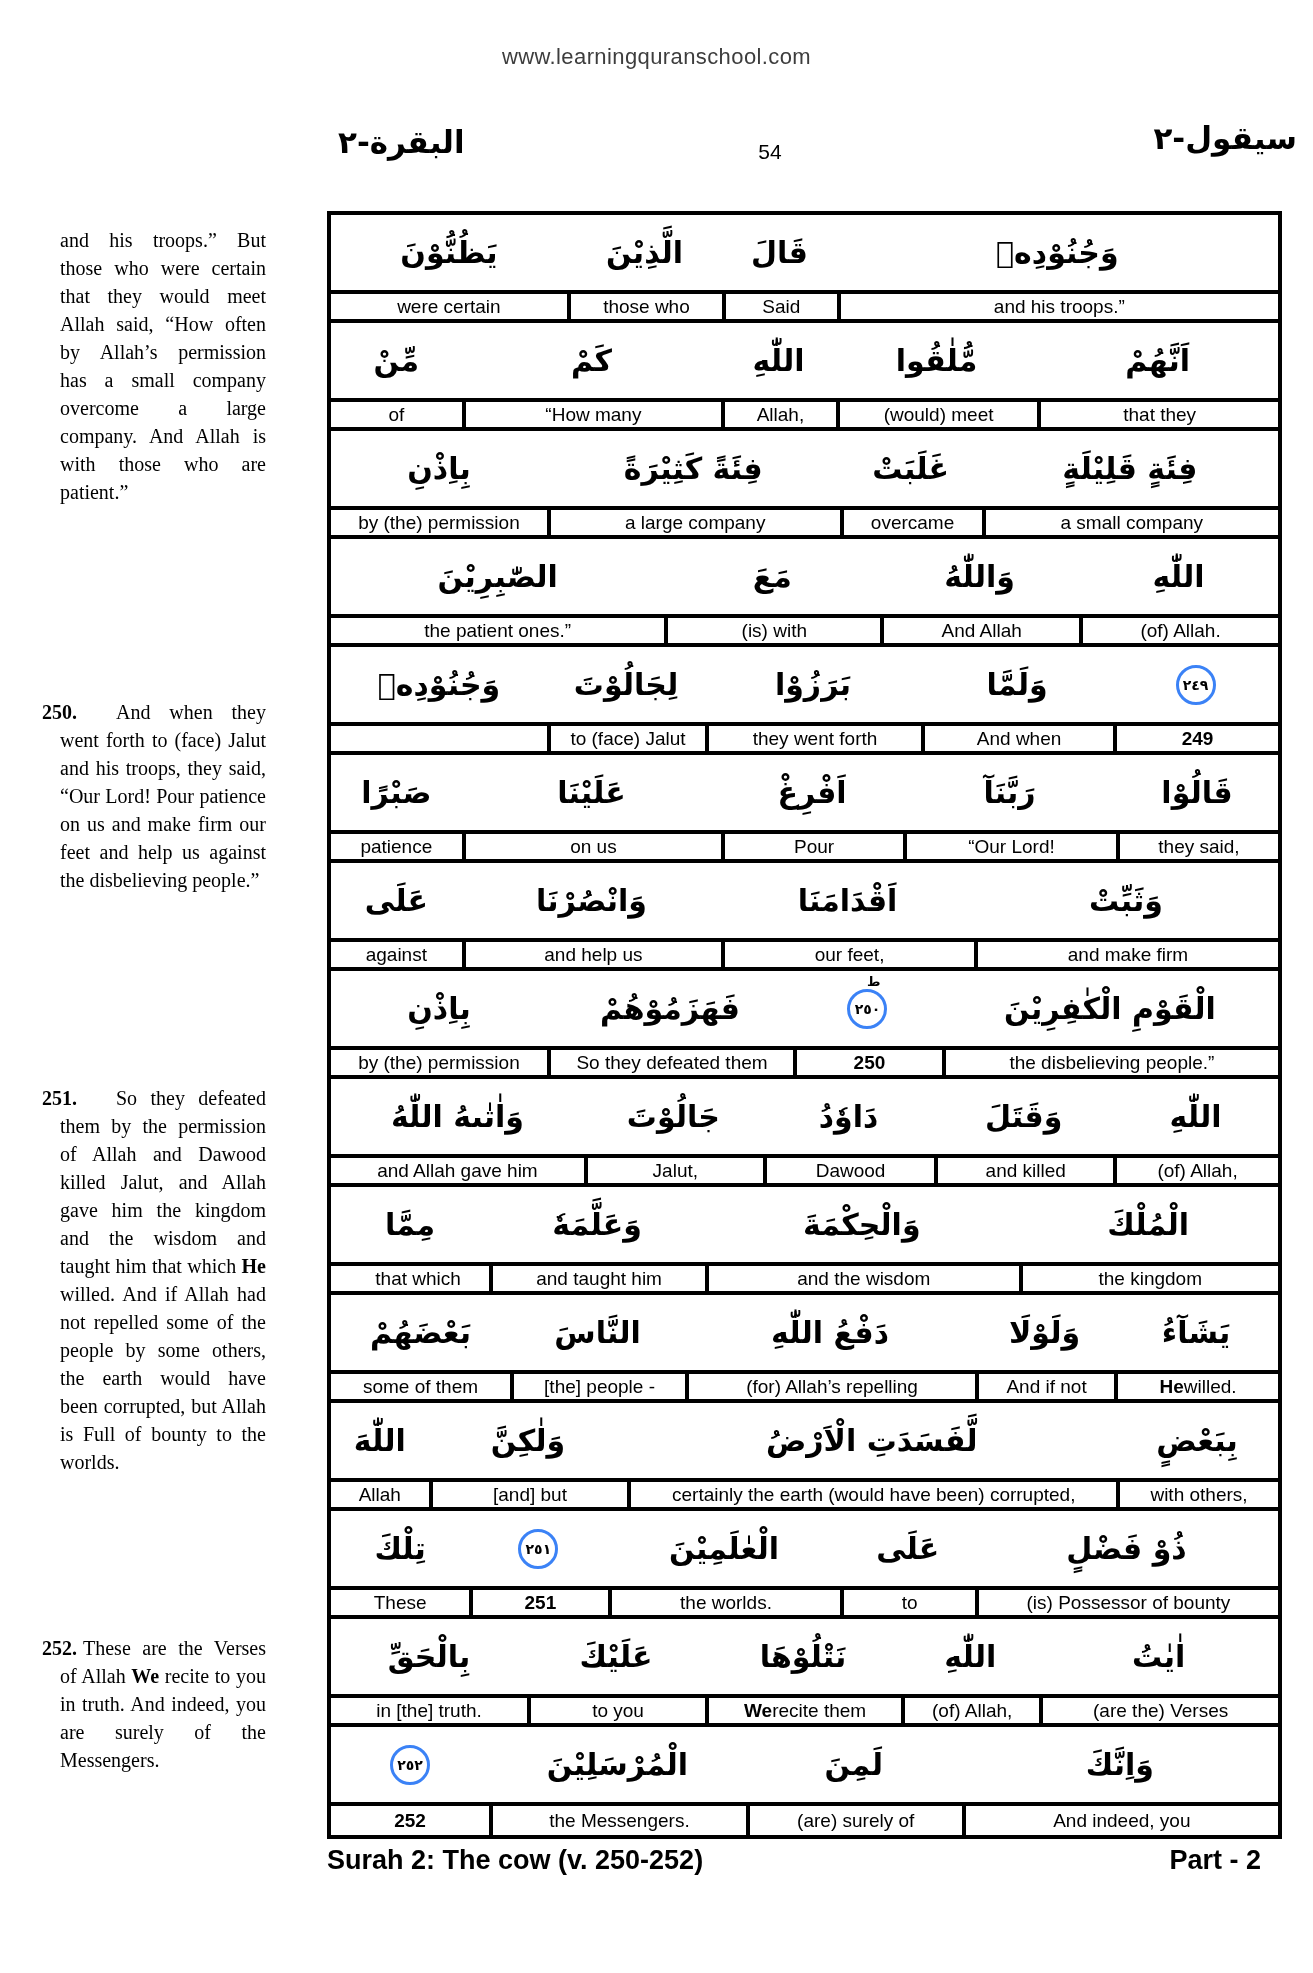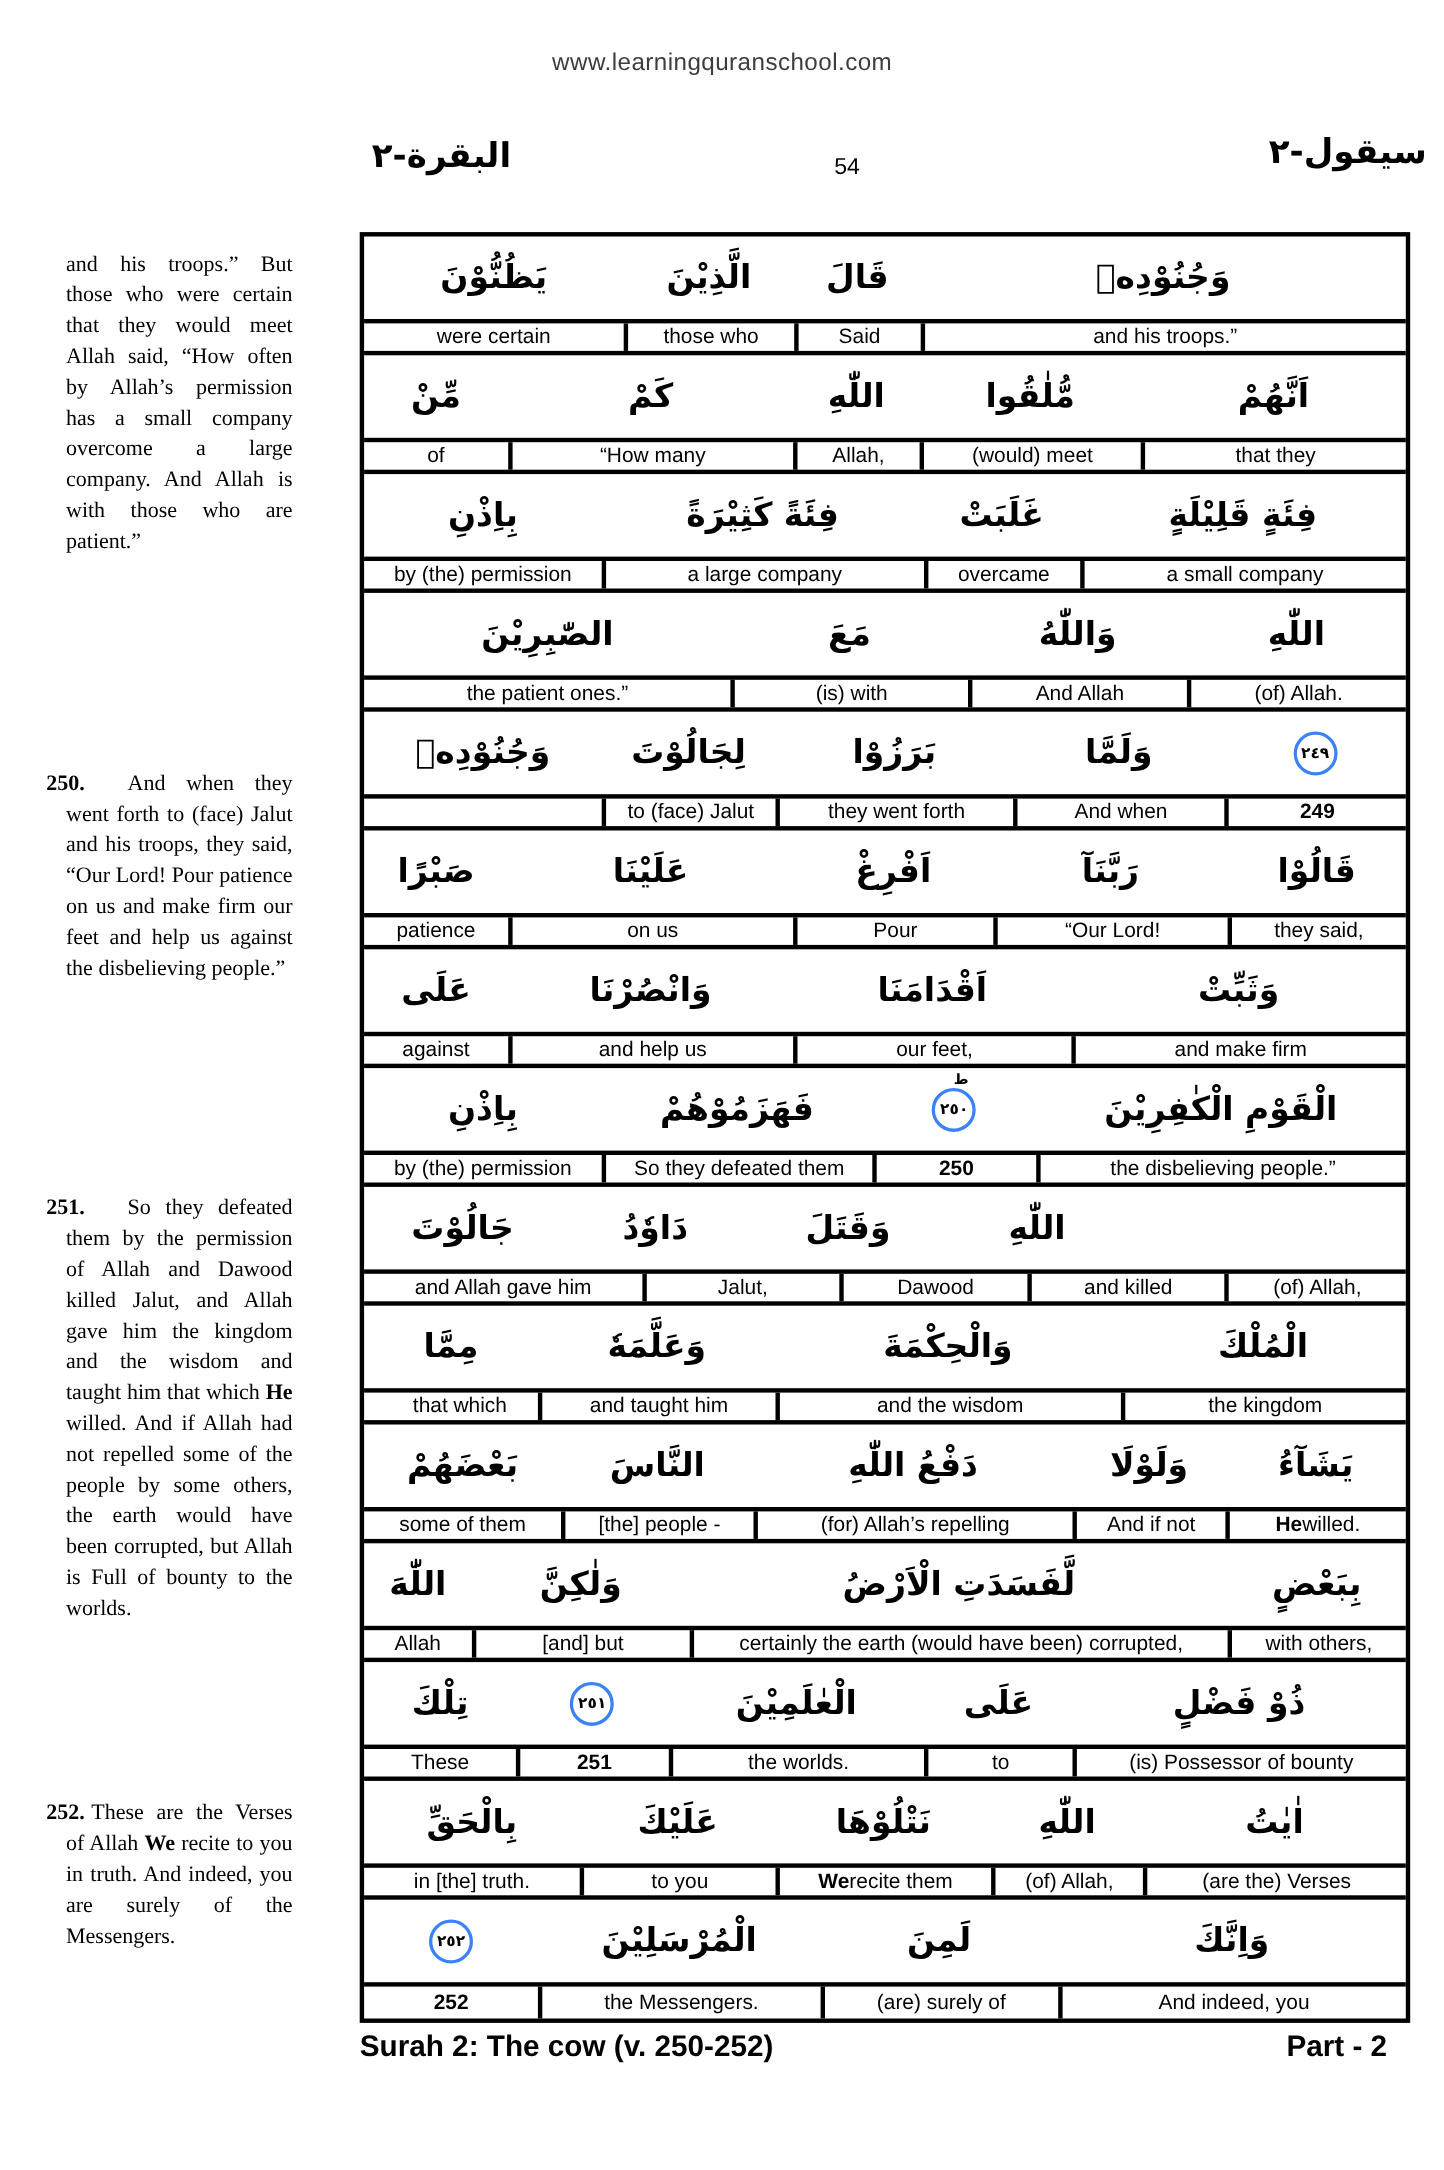--- a/index.html
+++ b/index.html
@@ -166,20 +166,21 @@
       </div>
       <div class="en-row">
         <div class="en-cell" style="flex: 0 0 22.8%;">by (the) permission</div>
         <div class="en-cell" style="flex: 0 0 26%;">So they defeated them</div>
         <div class="en-cell" style="flex: 0 0 15.7%;">
           <b>250</b>
         </div>
         <div class="en-cell" style="flex: 0 0 35.5%;">the disbelieving people.”</div>
       </div>
       <div class="ar-row">
+        <div class="ar-cell" style="flex: 0 0 26.7%;">وَاٰتٰىهُ اللّٰهُ</div>
         <div class="ar-cell" style="flex: 0 0 18.9%;">جَالُوْتَ</div>
         <div class="ar-cell" style="flex: 0 0 18.1%;">دَاوٗدُ</div>
         <div class="ar-cell" style="flex: 0 0 18.9%;">وَقَتَلَ</div>
         <div class="ar-cell" style="flex: 0 0 17.4%;">اللّٰهِ</div>
       </div>
       <div class="en-row">
         <div class="en-cell" style="flex: 0 0 26.7%;">and Allah gave him</div>
         <div class="en-cell" style="flex: 0 0 18.9%;">Jalut,</div>
         <div class="en-cell" style="flex: 0 0 18.1%;">Dawood</div>
         <div class="en-cell" style="flex: 0 0 18.9%;">and killed</div>

